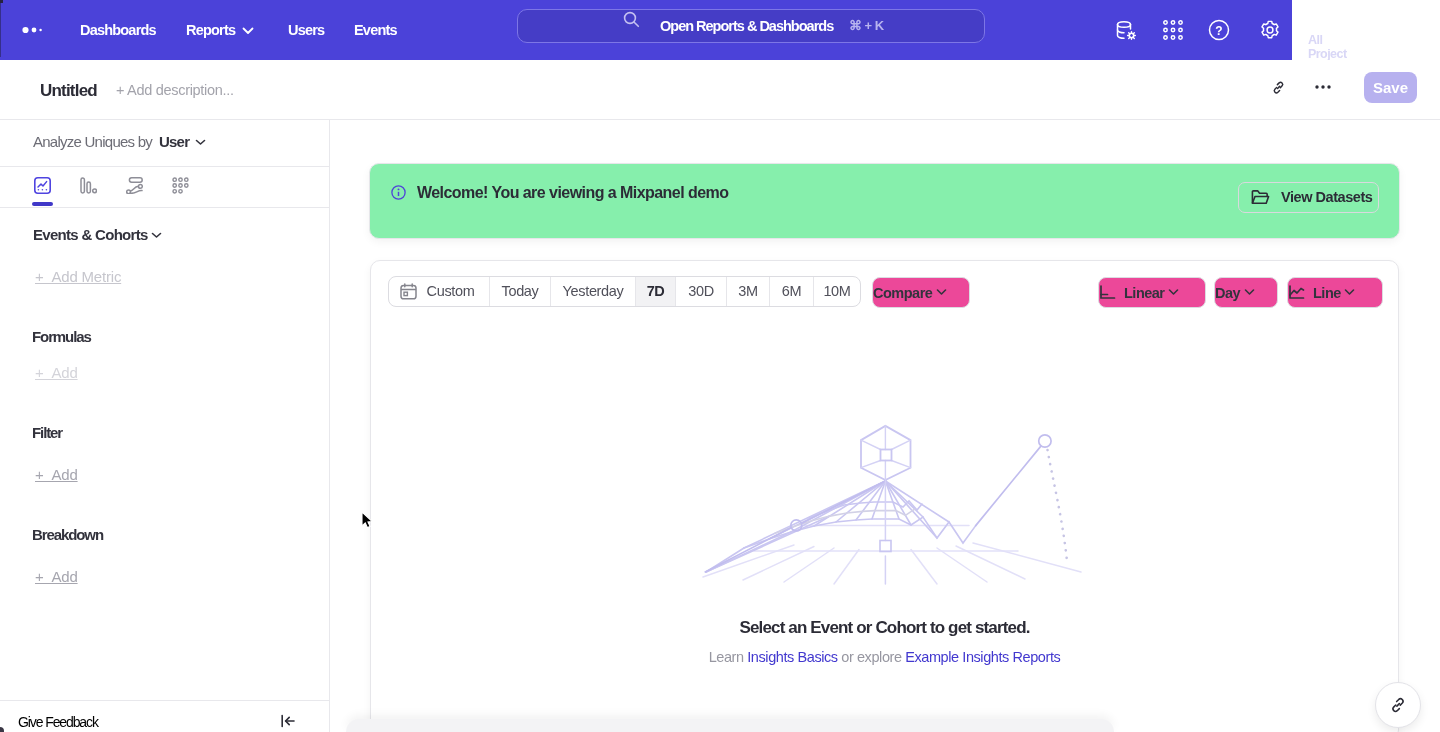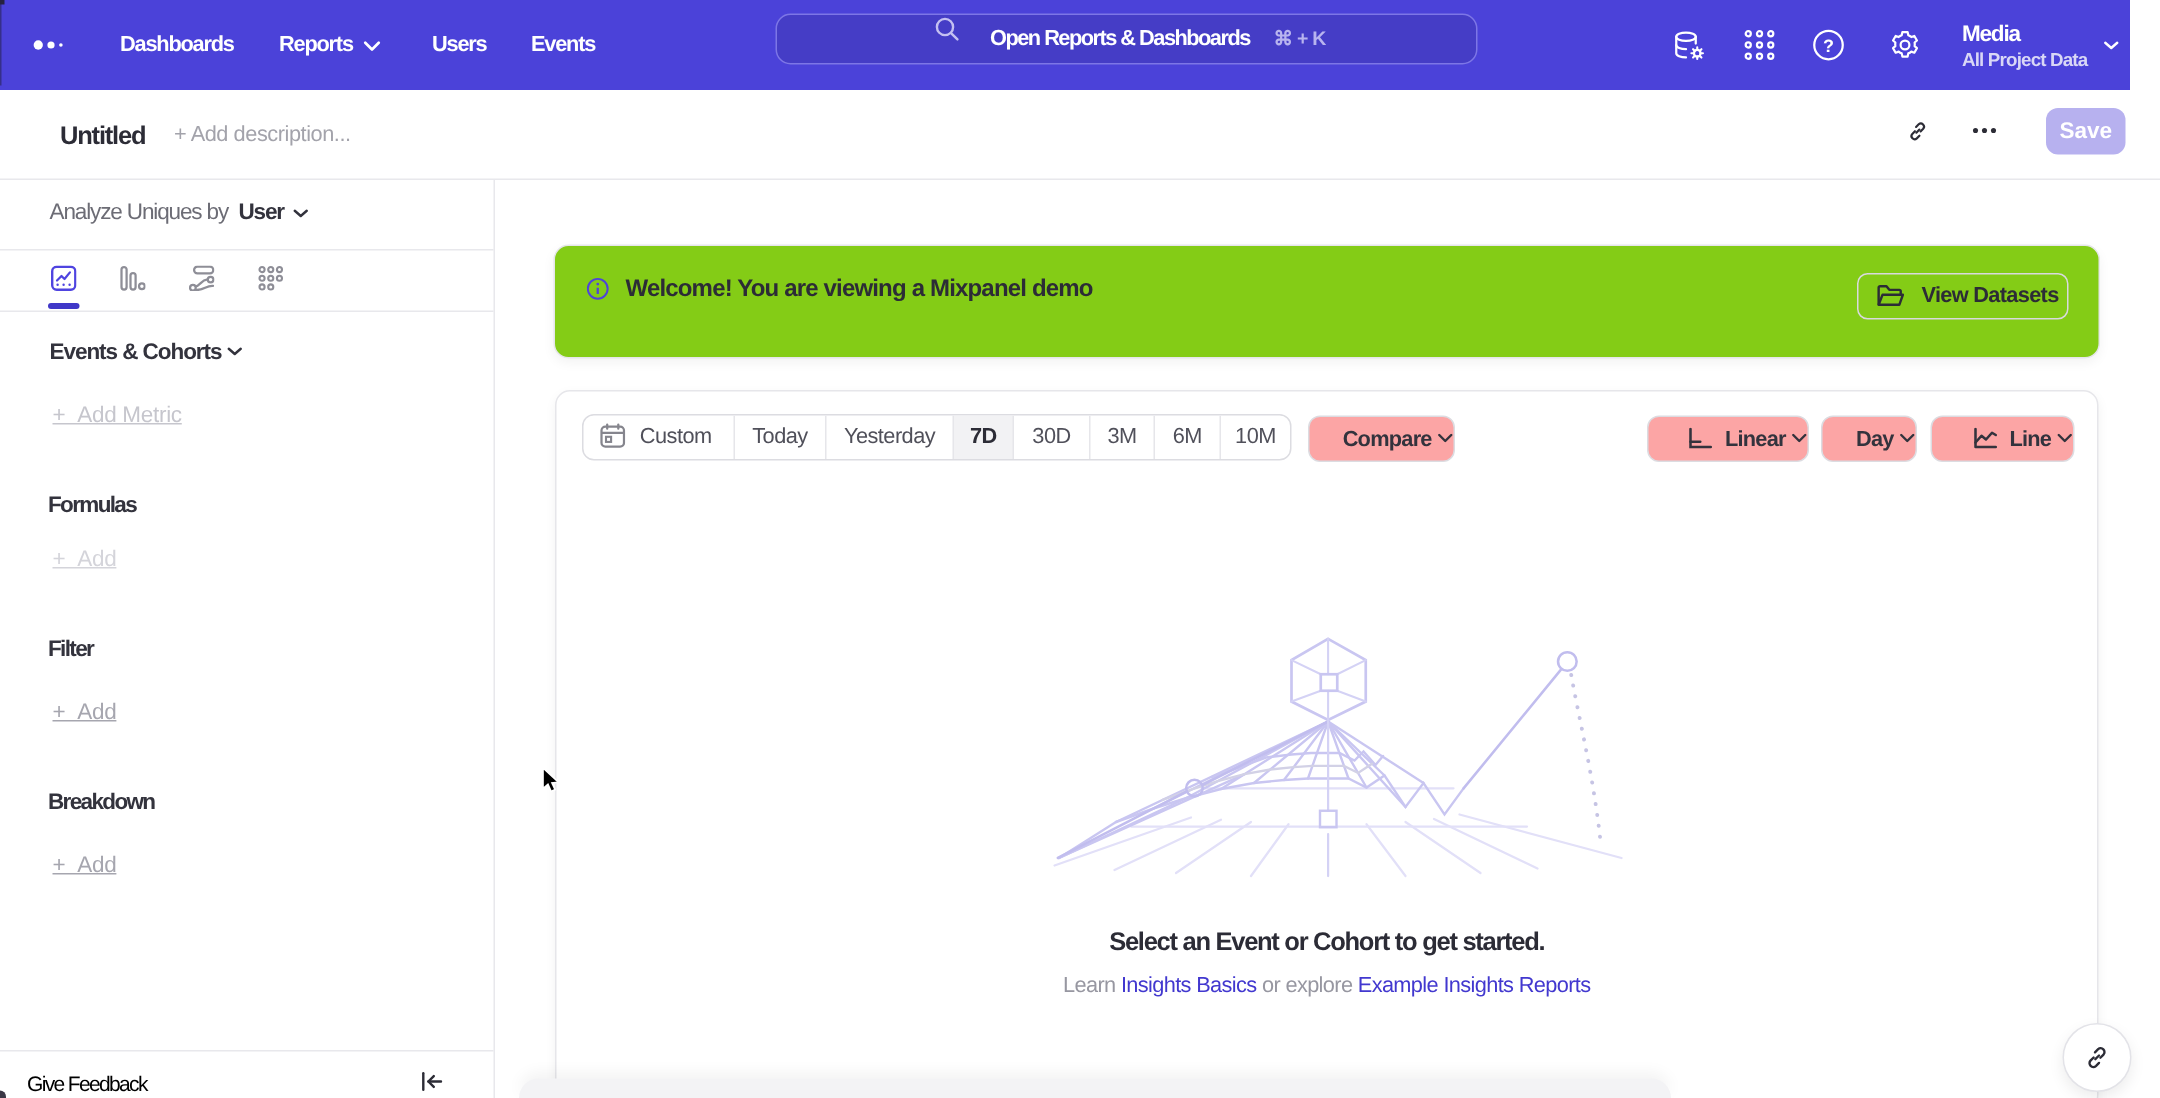--- a/index.html
+++ b/index.html
@@ -1,21 +1,21 @@
 <!DOCTYPE html>
 <html><head>
 <meta charset="utf-8">
 <style>
   * { margin:0; padding:0; box-sizing:border-box; }
   html,body { width:1440px; height:732px; overflow:hidden; background:#fff;
     font-family:"Liberation Sans", sans-serif; }
   .abs { position:absolute; }
 
   
-  .navbar { position:absolute; left:0; top:0; width:1420px; height:60px; background:#4b42d9;text-decoration:underline; }
+  .navbar { position:absolute; left:0; top:0; width:1292px; height:60px; background:#4b42d9;text-decoration:underline; }
   .navlink { position:absolute; top:0; height:60px; line-height:60px; color:#fff;
     font-size:14.5px; font-weight:700; letter-spacing:-0.8px; }
   .searchbox { position:absolute; left:517px; top:9px; width:468px; height:34px;
     background:#453dc6; border:1px solid #7d76e6; border-radius:10px; }
   .nav-ic { position:absolute; top:19px; color:#fff; }
 
   
   .titlebar { position:absolute; left:0; top:60px; width:1440px; height:60px; background:#fff;
     border-bottom:1px solid #e8e8ec; }
   .savebtn { position:absolute; left:1364px; top:12px; width:53px; height:31px;
@@ -23,33 +23,33 @@
     text-align:center; line-height:31px; }
 
   
   .sidebar { position:absolute; left:0; top:120px; width:330px; height:612px; background:#fff;
     border-right:1px solid #e8e8ec; }
   .sb-h { font-weight:700; color:#33333d; font-size:15px; letter-spacing:-1.1px; }
   .sb-add { font-size:15px; font-weight:400; letter-spacing:-0.2px;text-decoration:underline; }
 
   
   .banner { position:absolute; left:369px; top:163px; width:1031px; height:76px;
-    background:#84cc16; border:1px solid #e6e6ea; border-radius:10px;
+    background:#86efac; border:1px solid #e6e6ea; border-radius:10px;
     box-shadow:0 3px 8px rgba(0,0,0,0.05); }
   .maincard { position:absolute; left:370px; top:260px; width:1029px; height:480px;
     background:#fff; border:1px solid #e6e6ea; border-radius:10px;
     box-shadow:0 3px 8px rgba(0,0,0,0.05); }
   .seg { position:absolute; left:17px; top:15px; height:31px; display:flex;
     border:1px solid #dcdce1; border-radius:8px; overflow:hidden; background:#fff; }
   .seg > div { height:29px; line-height:29px; font-size:14.5px; color:#50505a; font-weight:400; letter-spacing:-0.35px;
     border-right:1px solid #e6e6ea; text-align:center; }
   .seg > div:last-child { border-right:none; }
   .btn { position:absolute; top:276px; height:31px; border:1px solid #dcdce1; border-radius:8px;
-    background:#fca5a5; font-size:14.5px; font-weight:700; color:#33333d; letter-spacing:-0.5px;
-    display:flex; align-items:center; justify-content:flex-end; }
+    background:#ec4899; font-size:14.5px; font-weight:700; color:#33333d; letter-spacing:-0.5px;
+    display:flex; align-items:center; justify-content:flex-start; }
 </style>
 </head>
 <body>
 
 <div class="navbar">
   <svg class="abs" style="left:18px;top:22px" width="30" height="16" viewBox="0 0 30 16">
     <circle cx="7.5" cy="8" r="3.1" fill="#fff"></circle>
     <circle cx="16" cy="8" r="2.4" fill="#fff"></circle>
     <circle cx="22.6" cy="8" r="1.2" fill="#fff"></circle>
   </svg>

